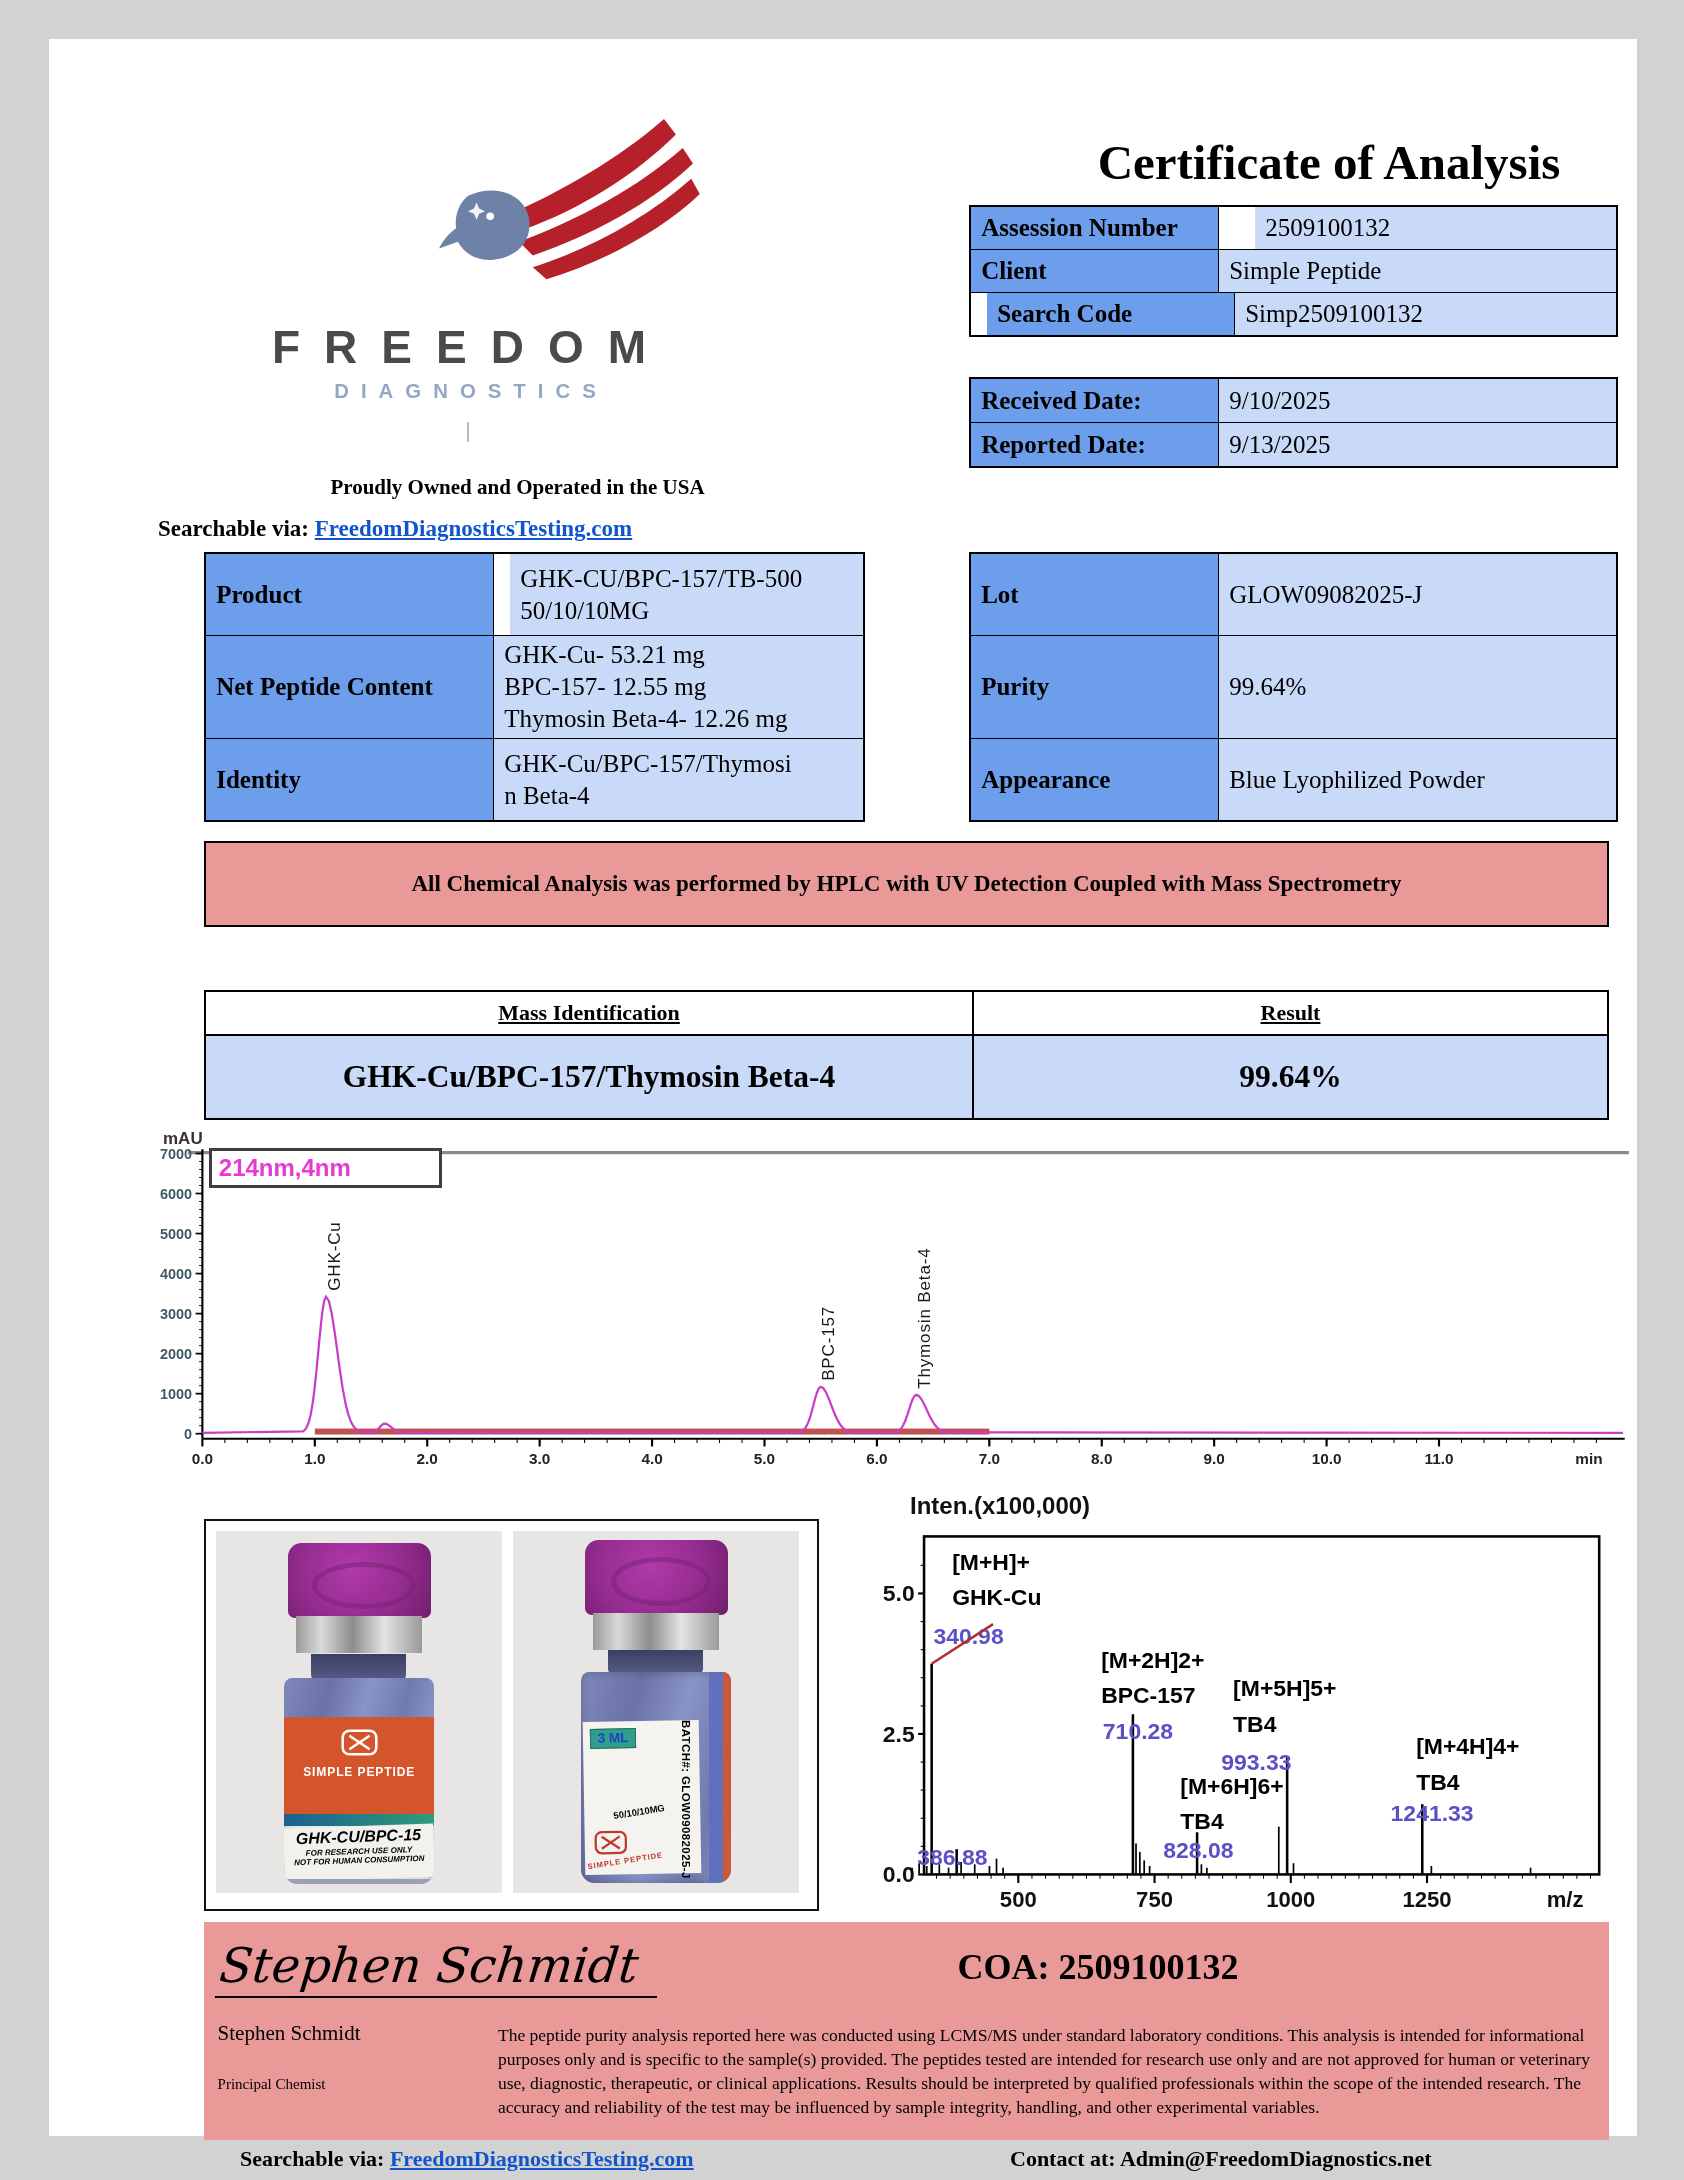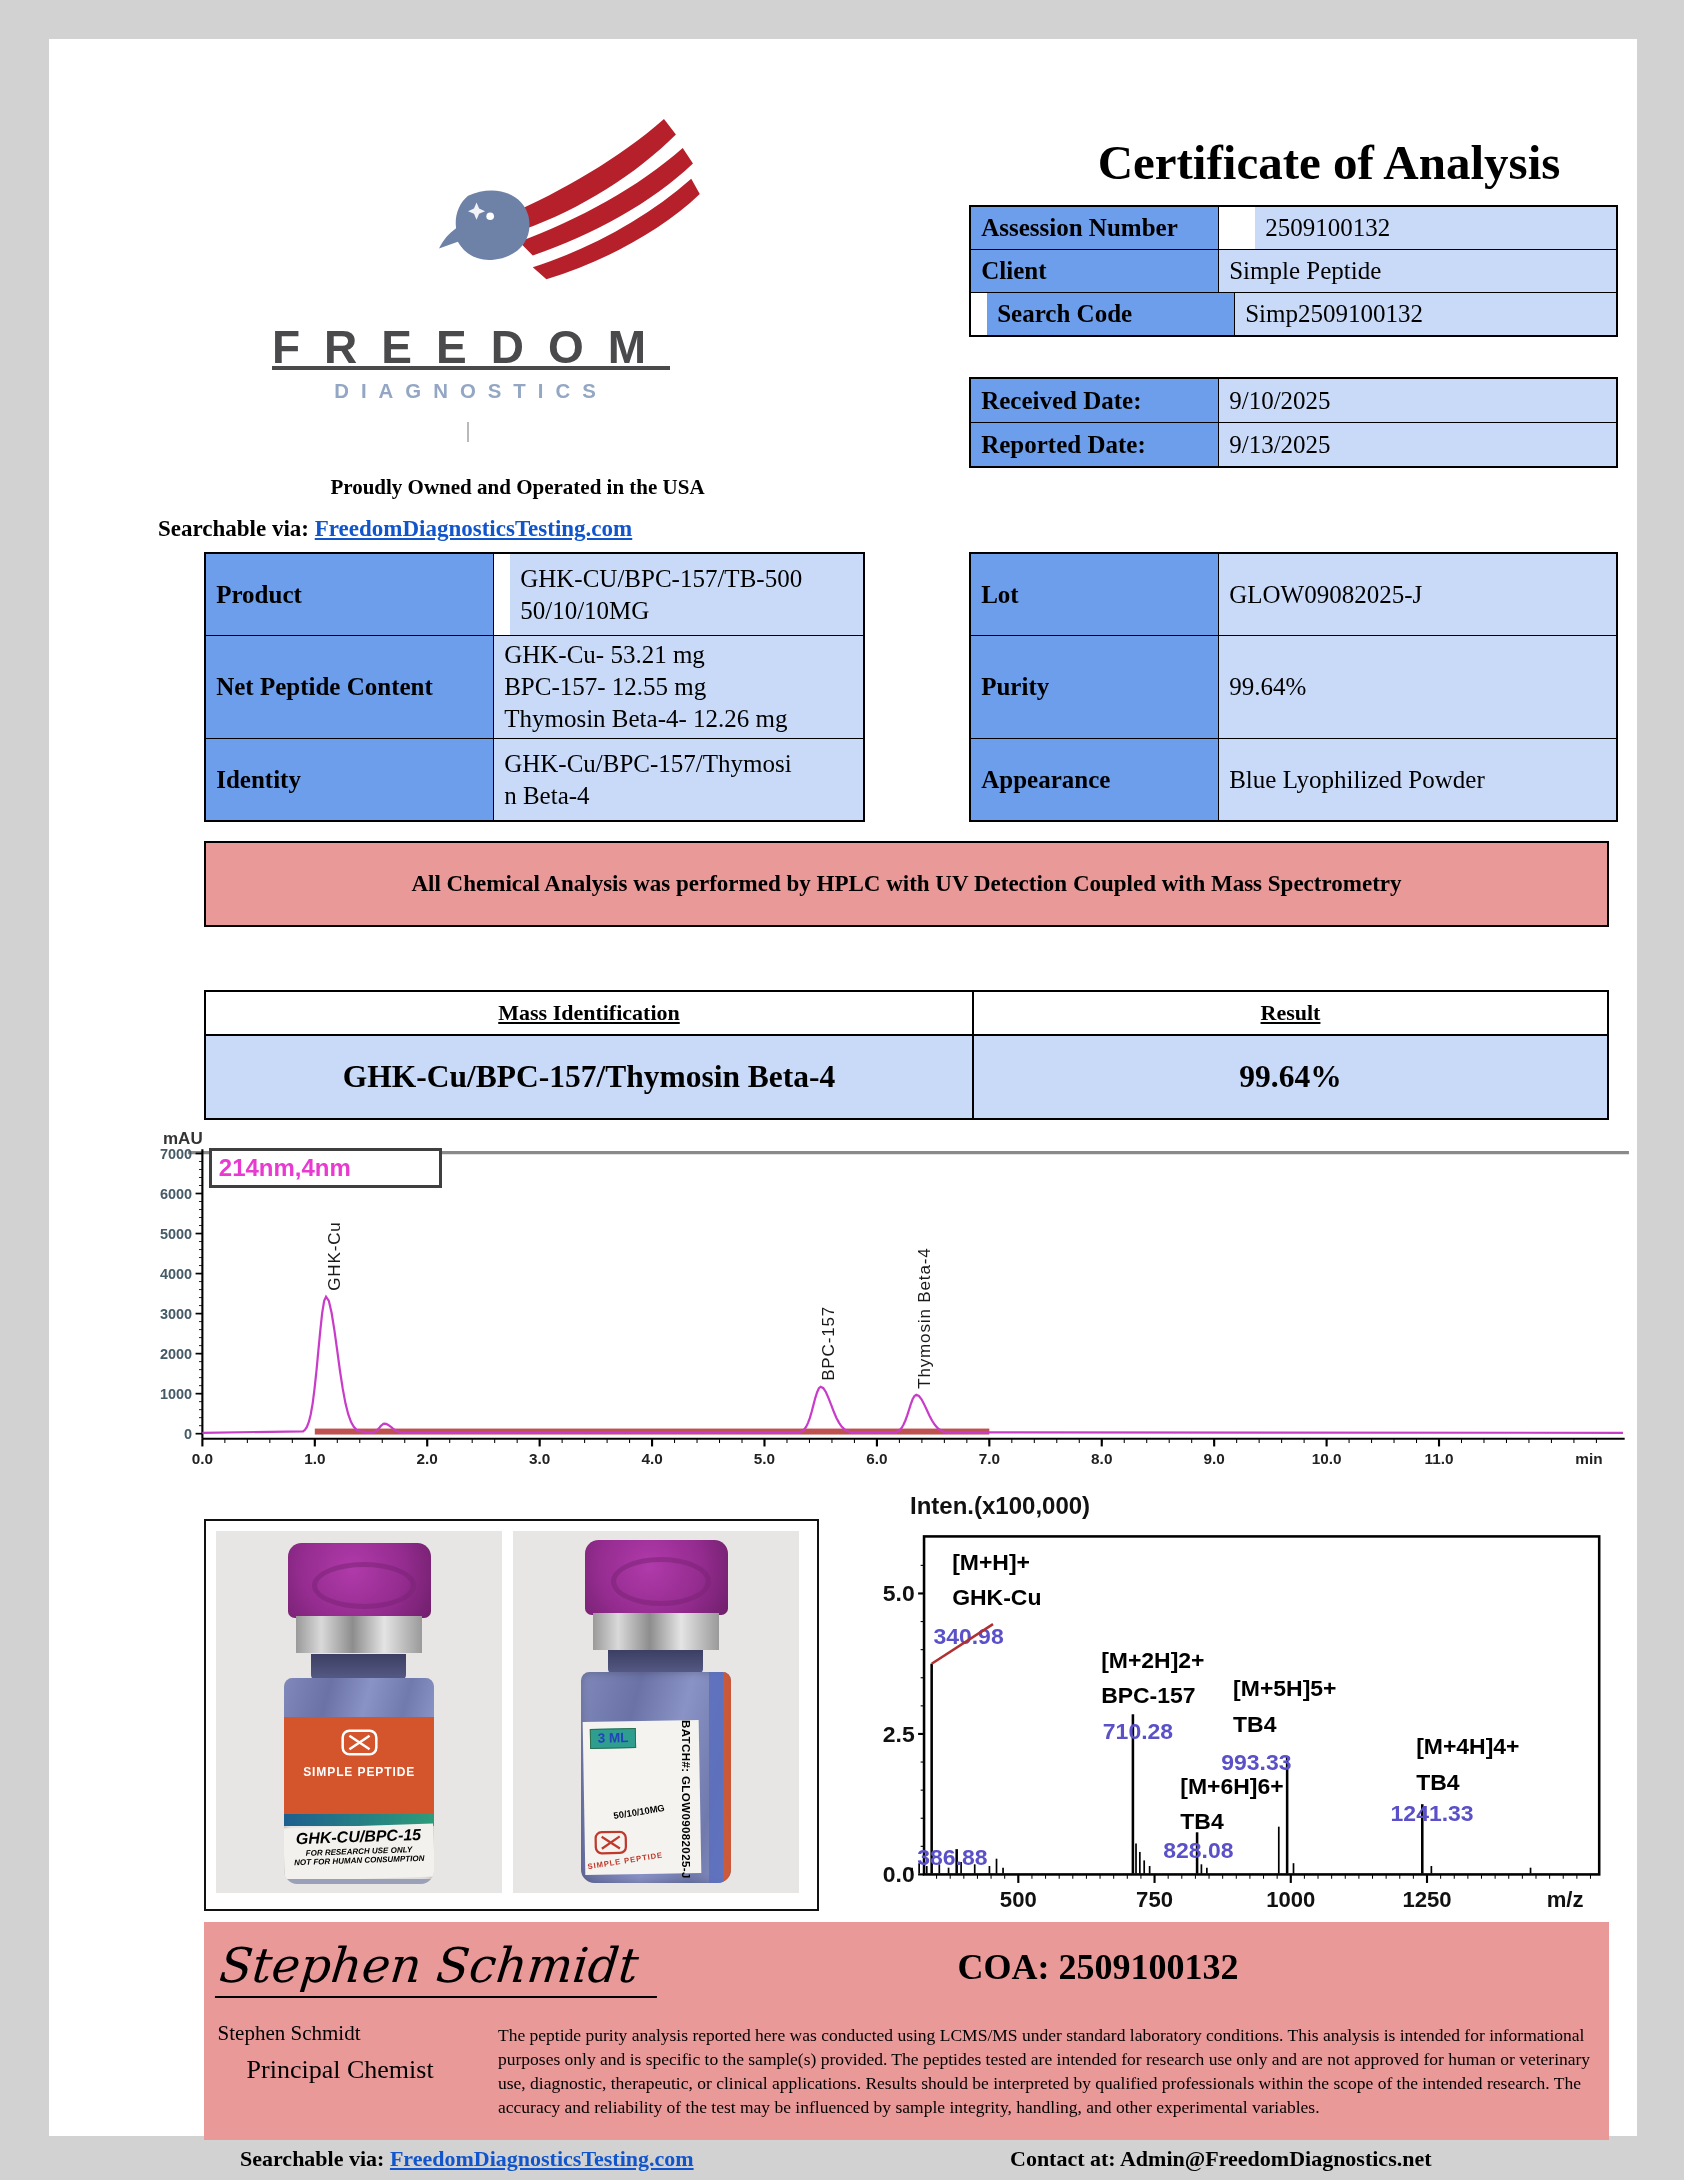--- a/index.html
+++ b/index.html
@@ -4,21 +4,21 @@
 <style>
   html,body{margin:0;padding:0;background:#d2d2d2;font-family:"Liberation Serif",serif;}
   #stage{position:relative;width:1685px;height:2181px;background:#d2d2d2;overflow:hidden;}
   #page{position:absolute;left:49px;top:39px;width:1588px;height:2097px;background:#ffffff;}
   .abs{position:absolute;}
   .serif{font-family:"Liberation Serif",serif;}
   .sans{font-family:"Liberation Sans",sans-serif;}
   
   #doc-title{left:952px;top:95px;width:656px;height:60px;font-size:49px;font-weight:bold;text-align:center;color:#000;}
   #logo-eagle{left:332px;top:75px;}
-  #logo-word{left:141px;top:281px;width:562px;text-align:center;font-size:46px;font-weight:bold;letter-spacing:24px;color:#4a4a4c;font-family:"Liberation Sans",sans-serif;text-decoration:underline;}
+  #logo-word{left:141px;top:281px;width:562px;text-align:center;font-size:46px;font-weight:bold;letter-spacing:24px;color:#4a4a4c;font-family:"Liberation Sans",sans-serif;}
   #logo-sub{left:141px;top:341px;width:562px;text-align:center;font-size:20.4px;font-weight:bold;letter-spacing:12px;color:#93a7c4;font-family:"Liberation Sans",sans-serif;}
   #logo-tick{left:418px;top:383px;width:1.7px;height:20.4px;background:#b9b9b9;}
   #tagline{left:213px;top:436px;width:511px;text-align:center;font-size:21px;font-weight:bold;color:#000;}
   #search-top{left:109px;top:477px;font-size:23px;font-weight:bold;color:#000;}
   a.bluelink{color:#1155cc;text-decoration:underline;}
   
   .kvtable{border:2.6px solid #000;border-collapse:collapse;}
   .kvrow{display:flex;border-bottom:1.7px solid #000;}
   .kvrow:last-child{border-bottom:none;}
   .kvlabel{background:#6d9eeb;border-right:1.7px solid #000;font-weight:bold;font-size:25px;display:flex;align-items:center;padding-left:10.2px;box-sizing:border-box;}
@@ -46,21 +46,21 @@
   #panel-right{left:307px;}
   .vial-cap{position:absolute;background:radial-gradient(circle at 45% 35%, #b03aaa 0%, #952c90 55%, #6f1f6b 100%);border-radius:13.6px 13.6px 6.8px 6.8px;}
   .vial-ferrule{position:absolute;background:linear-gradient(90deg,#9a9a9a,#d9d9d9 20%,#8d8d8d 45%,#e4e4e4 70%,#9a9a9a);}
   .vial-neckpowder{position:absolute;background:linear-gradient(#3c3f63,#565b86);border-radius:0 0 5.1px 5.1px;}
   .vial-body{position:absolute;border-radius:8.5px 8.5px 13.6px 13.6px;overflow:hidden;box-shadow:inset 0 0 8.5px rgba(0,0,0,.25);}
   .powder{background:linear-gradient(105deg,#8089ba 0%,#6a72a6 30%,#8a93c6 55%,#707aac 80%,#8a93c6 100%);}
   
   #sig-box{left:155px;top:1883px;width:1405px;height:218px;background:#ea9999;}
   #sig-script{left:13.6px;top:15.3px;font-size:48px;font-style:italic;font-family:"DejaVu Serif",serif;border-bottom:2.6px solid #000;padding:0 22px 3.4px 1.7px;transform:skewX(-6deg);}
   #sig-name{left:13.6px;top:99px;font-size:21px;}
-  #sig-role{left:13.6px;top:133px;font-size:26px;margin-left:29px;}
+  #sig-role{left:13.6px;top:154px;font-size:15px;}
   #coa-head{left:596px;top:24px;width:596px;text-align:center;font-size:36px;font-weight:bold;}
   #disclaimer{left:294px;top:101px;width:1099px;font-size:17.5px;line-height:24px;}
   
   #footer-left{left:191px;top:2107px;font-size:22px;font-weight:bold;}
   #footer-right{left:961px;top:2107px;font-size:22px;font-weight:bold;}
   text{font-family:"Liberation Sans",sans-serif;}
 </style>
 </head>
 <body>
 

